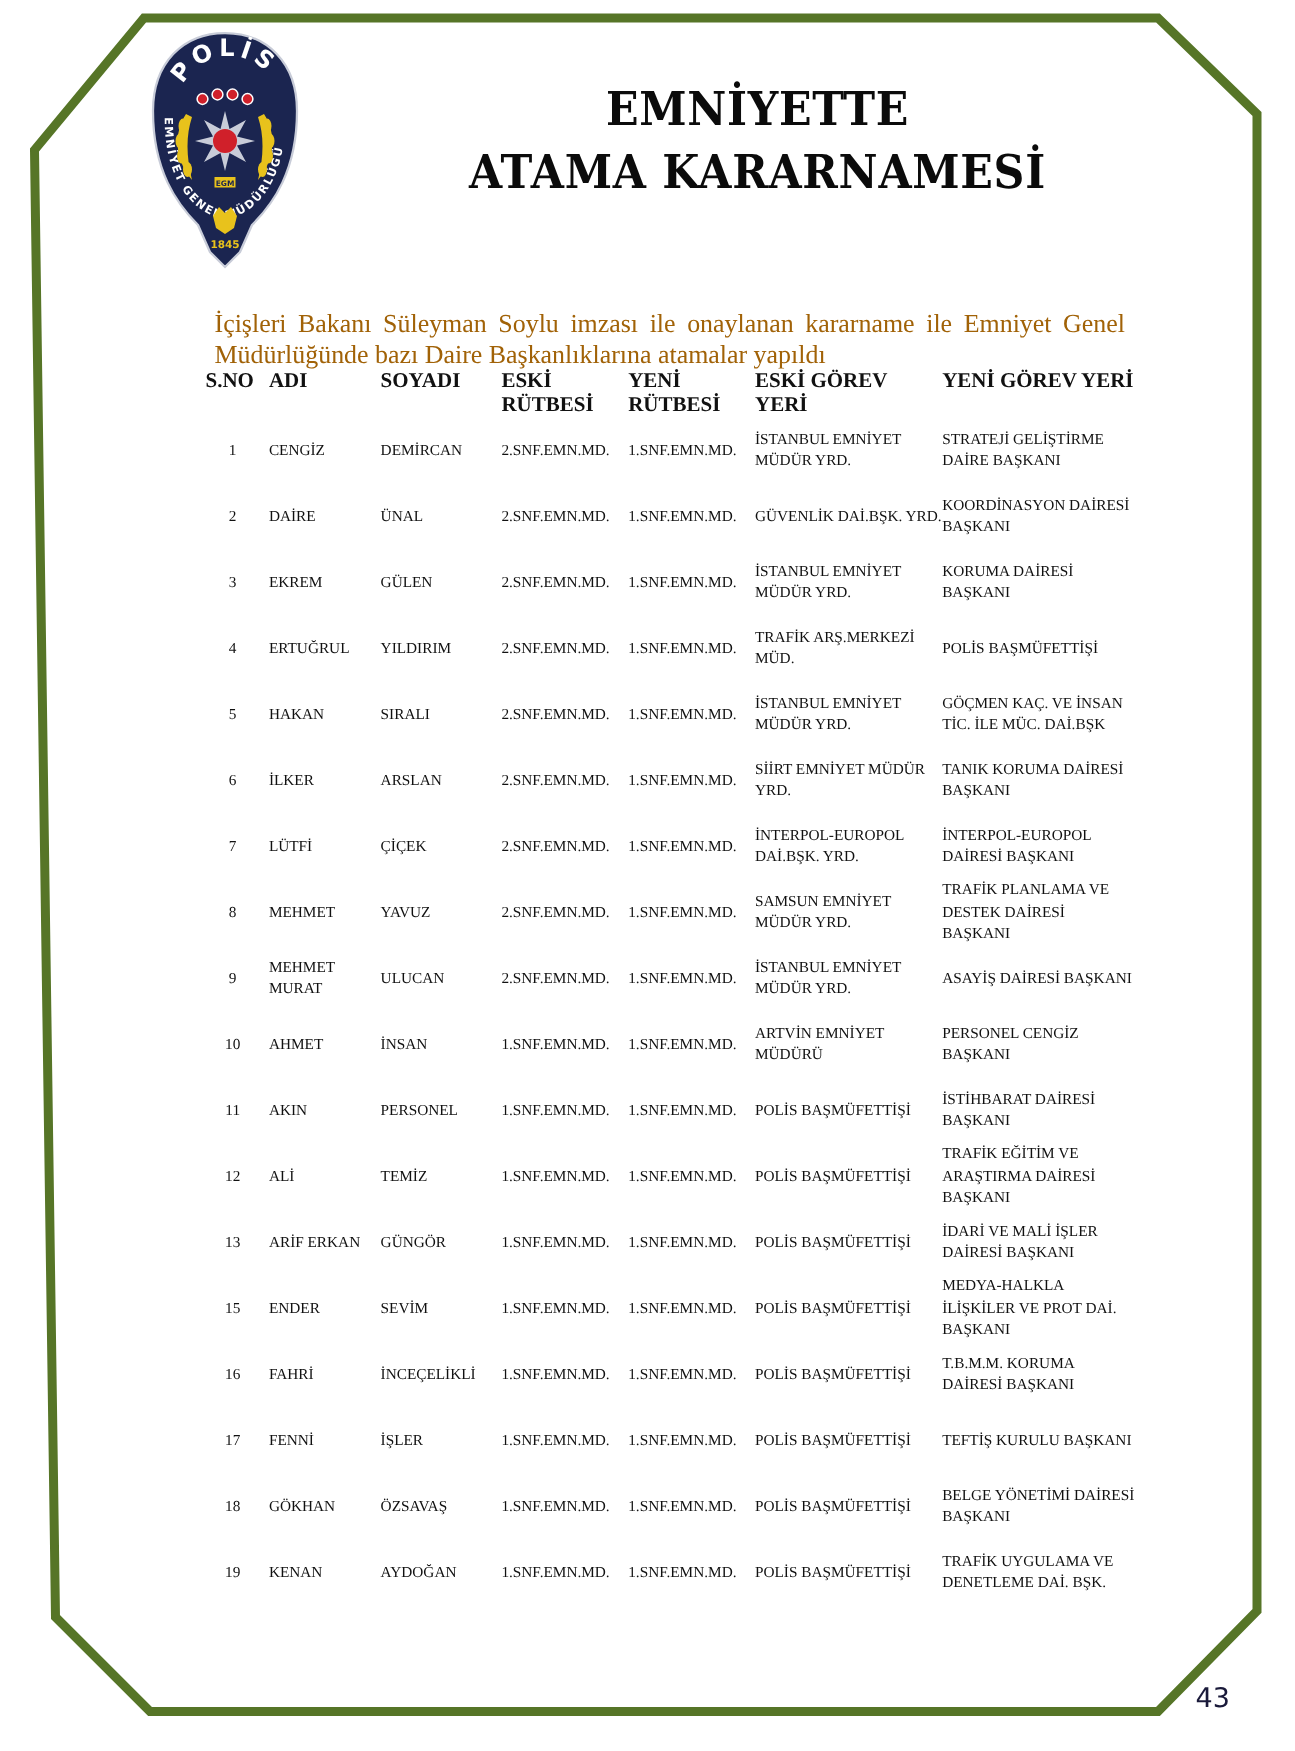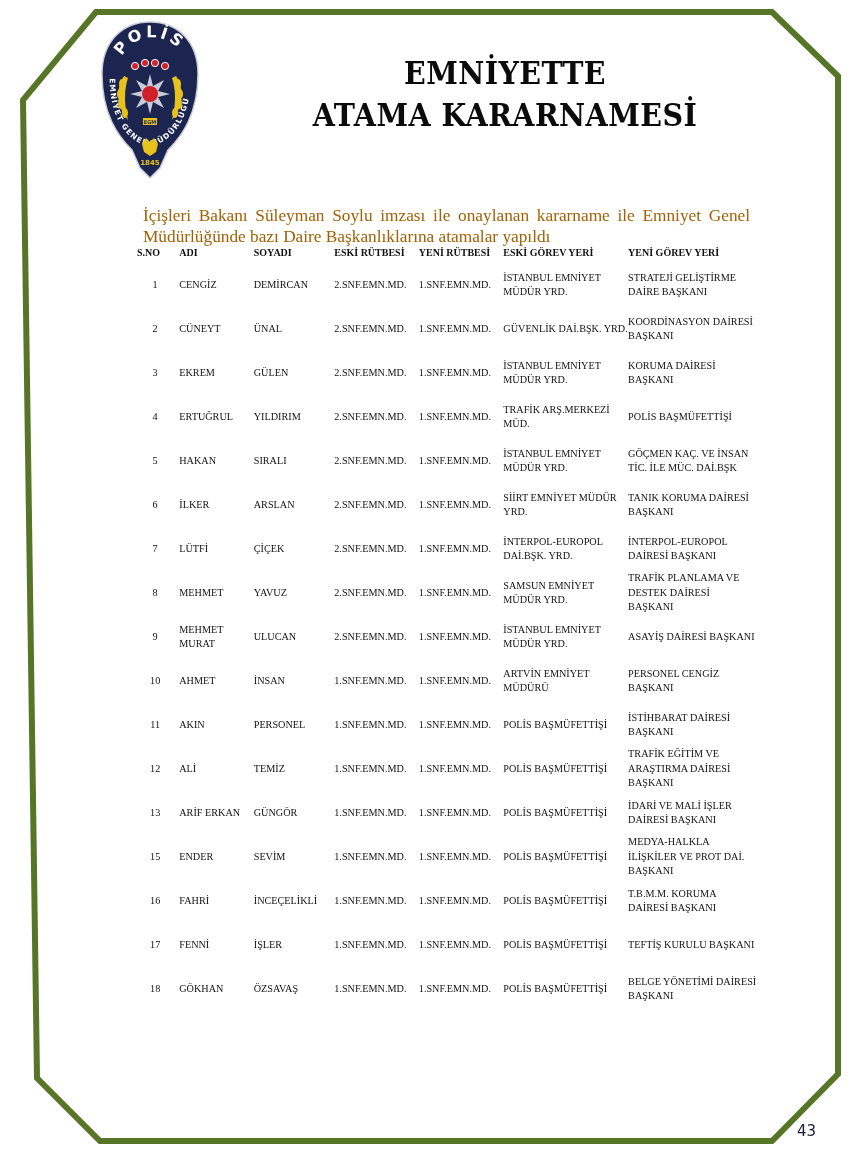--- a/index.html
+++ b/index.html
@@ -4,31 +4,31 @@
   <style>
     html, body { margin: 0; padding: 0; background: #ffffff; }
     body { width: 863px; height: 1167px; position: relative; overflow: hidden; font-family: "Liberation Serif", serif; color: #111; }
     #frame { position: absolute; left: 0; top: 0; width: 863px; height: 1167px; }
     #logo { position: absolute; left: 98px; top: 18px; width: 104px; height: 164px; }
     .title { position: absolute; left: 270px; width: 470px; text-align: center; font-family: "DejaVu Serif", serif; font-weight: bold; font-size: 31px; letter-spacing: 0.5px; color: #0b0b0b; transform: scaleX(0.92); transform-origin: center; }
     #title1 { top: 55px; }
     #title2 { top: 97px; }
     #intro { position: absolute; left: 143px; top: 205px; width: 607px; font-size: 17.3px; line-height: 21px; text-align: justify; text-align-last: left; color: #a16207; }
     #table { position: absolute; left: 137px; top: 247px; width: 620px; border-collapse: collapse; font-size: 10.2px; }
-    #table th { font-weight: bold; text-align: left; padding: 0; height: 16px; vertical-align: top; font-size: 10px; margin-top: 24px; }
+    #table th { font-weight: bold; text-align: left; padding: 0; height: 16px; vertical-align: top; font-size: 14px; margin-top: 24px; }
     #table td { padding: 0; vertical-align: middle; line-height: 14.5px; height: 44px; }
     .c-no { width: 36px; text-align: center !important; padding-right: 6px !important; }
     th.c-no { text-align: left !important; }
     .c-adi { width: 74px; }
     .c-soy { width: 80px; }
     .c-eski { width: 84px; }
     .c-yeni { width: 84px; }
     .c-eg { width: 124px; }
     .c-yg { width: 128px; }
-    #page-number { position: absolute; left: 797px; top: 1122px; font-family: "DejaVu Sans", sans-serif; font-size: 15px; color: #1a1a3a; }
+    #page-number { position: absolute; left: 797px; top: 1122px; font-family: "DejaVu Sans", sans-serif; font-size: 18px; color: #1a1a3a; }
   </style>
 </head>
 <body>
 
 <svg id="frame" viewBox="0 0 863 1167" xmlns="http://www.w3.org/2000/svg">
   <polygon points="96,12 772,12 838,76 838,1074 772,1141 100,1141 37,1078 23,100" fill="none" stroke="#567527" stroke-width="6" stroke-linejoin="miter"></polygon>
 </svg>
 
 <svg id="logo" viewBox="0 0 104 164" xmlns="http://www.w3.org/2000/svg">
   <defs>
@@ -91,21 +91,21 @@
         <td class="c-no">1</td>
         <td class="c-adi">CENGİZ</td>
         <td class="c-soy">DEMİRCAN</td>
         <td class="c-eski">2.SNF.EMN.MD.</td>
         <td class="c-yeni">1.SNF.EMN.MD.</td>
         <td class="c-eg">İSTANBUL EMNİYET MÜDÜR YRD.</td>
         <td class="c-yg">STRATEJİ GELİŞTİRME DAİRE BAŞKANI</td>
       </tr>
       <tr>
         <td class="c-no">2</td>
-        <td class="c-adi">CÜNEYT</td>
+        <td class="c-adi">DAİRE</td>
         <td class="c-soy">ÜNAL</td>
         <td class="c-eski">2.SNF.EMN.MD.</td>
         <td class="c-yeni">1.SNF.EMN.MD.</td>
         <td class="c-eg">GÜVENLİK DAİ.BŞK. YRD.</td>
         <td class="c-yg">KOORDİNASYON DAİRESİ BAŞKANI</td>
       </tr>
       <tr>
         <td class="c-no">3</td>
         <td class="c-adi">EKREM</td>
         <td class="c-soy">GÜLEN</td>
@@ -233,16 +233,25 @@
       </tr>
       <tr>
         <td class="c-no">18</td>
         <td class="c-adi">GÖKHAN</td>
         <td class="c-soy">ÖZSAVAŞ</td>
         <td class="c-eski">1.SNF.EMN.MD.</td>
         <td class="c-yeni">1.SNF.EMN.MD.</td>
         <td class="c-eg">POLİS BAŞMÜFETTİŞİ</td>
         <td class="c-yg">BELGE YÖNETİMİ DAİRESİ BAŞKANI</td>
       </tr>
+      <tr>
+        <td class="c-no">19</td>
+        <td class="c-adi">KENAN</td>
+        <td class="c-soy">AYDOĞAN</td>
+        <td class="c-eski">1.SNF.EMN.MD.</td>
+        <td class="c-yeni">1.SNF.EMN.MD.</td>
+        <td class="c-eg">POLİS BAŞMÜFETTİŞİ</td>
+        <td class="c-yg">TRAFİK UYGULAMA VE DENETLEME DAİ. BŞK.</td>
+      </tr>
     </tbody>
 </table>
 
 <div id="page-number">43</div>
 
 </body></html>

